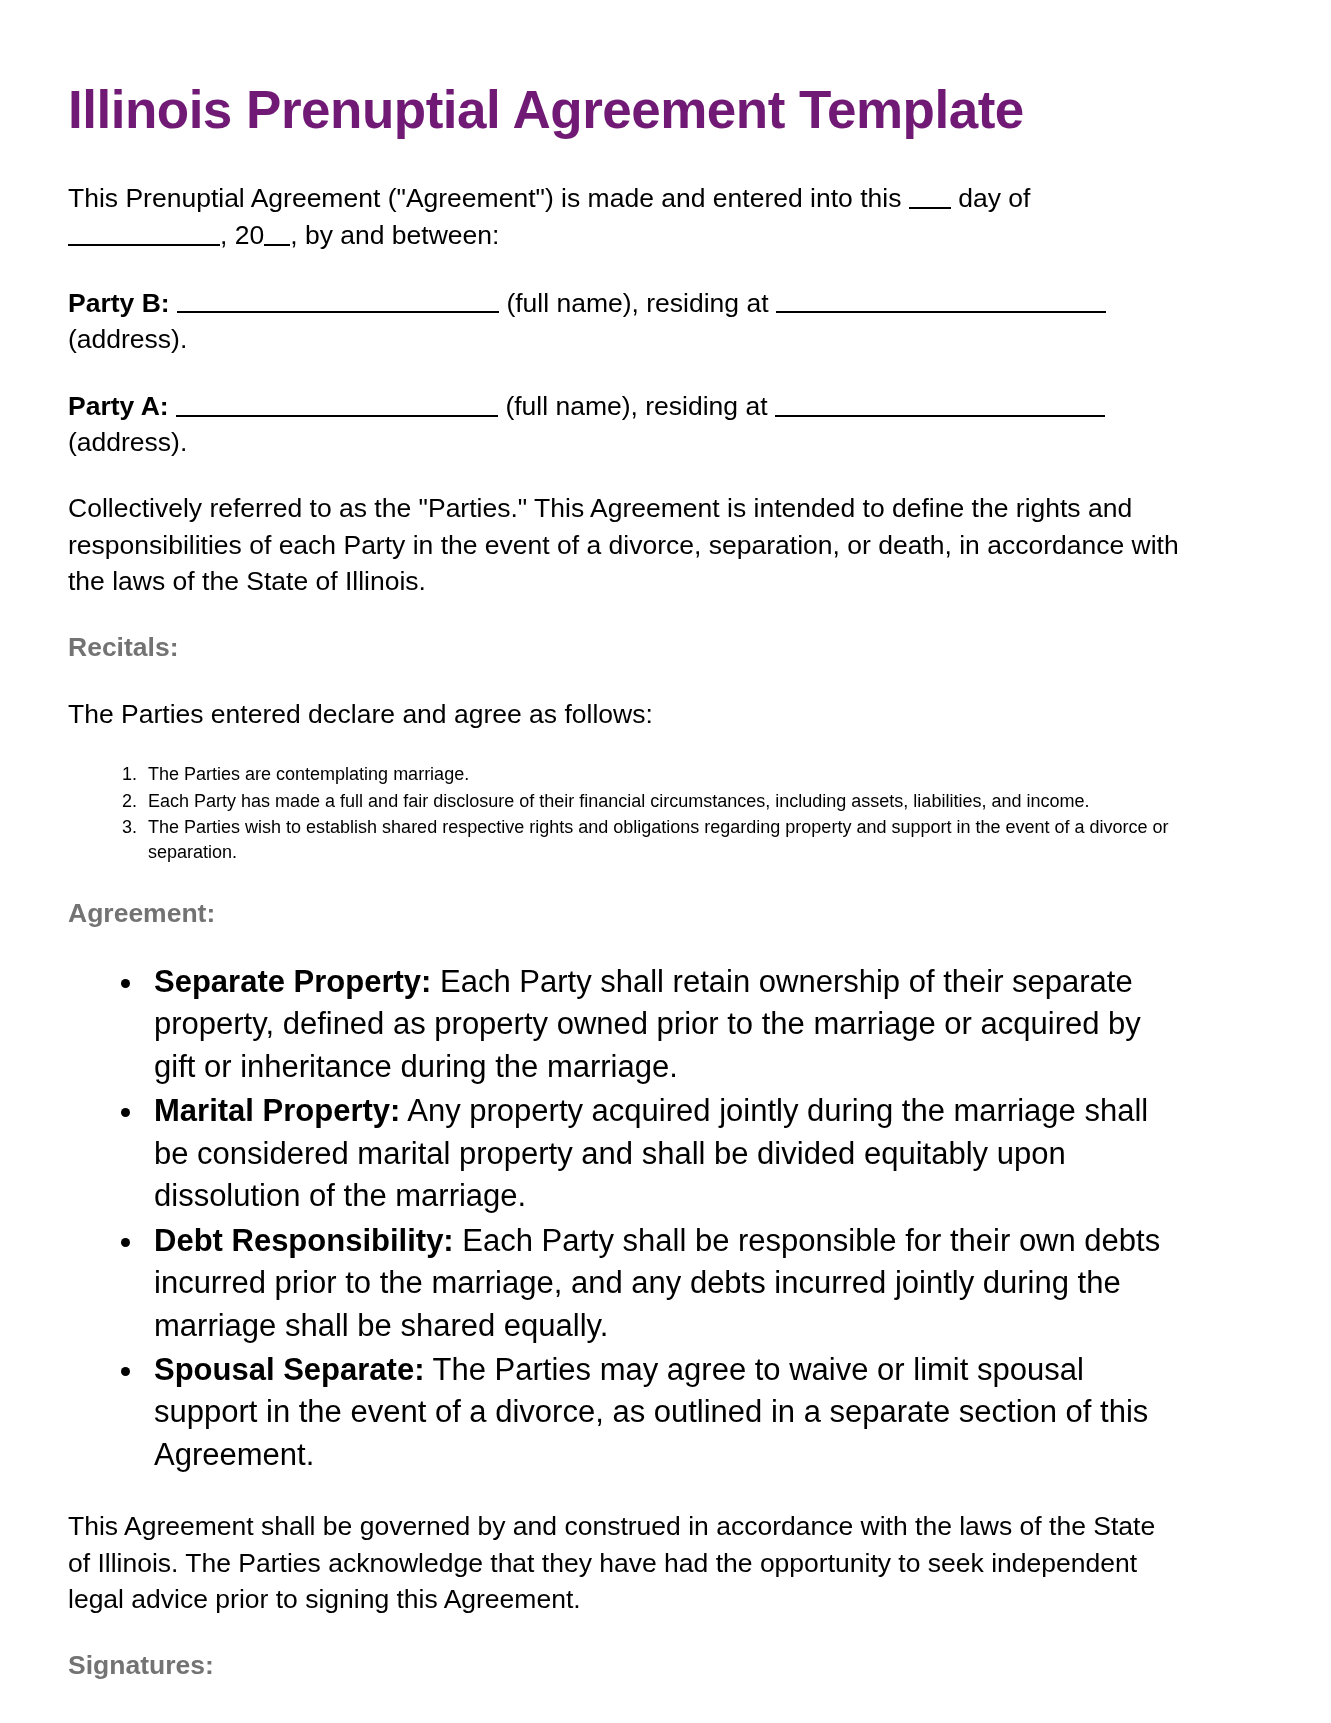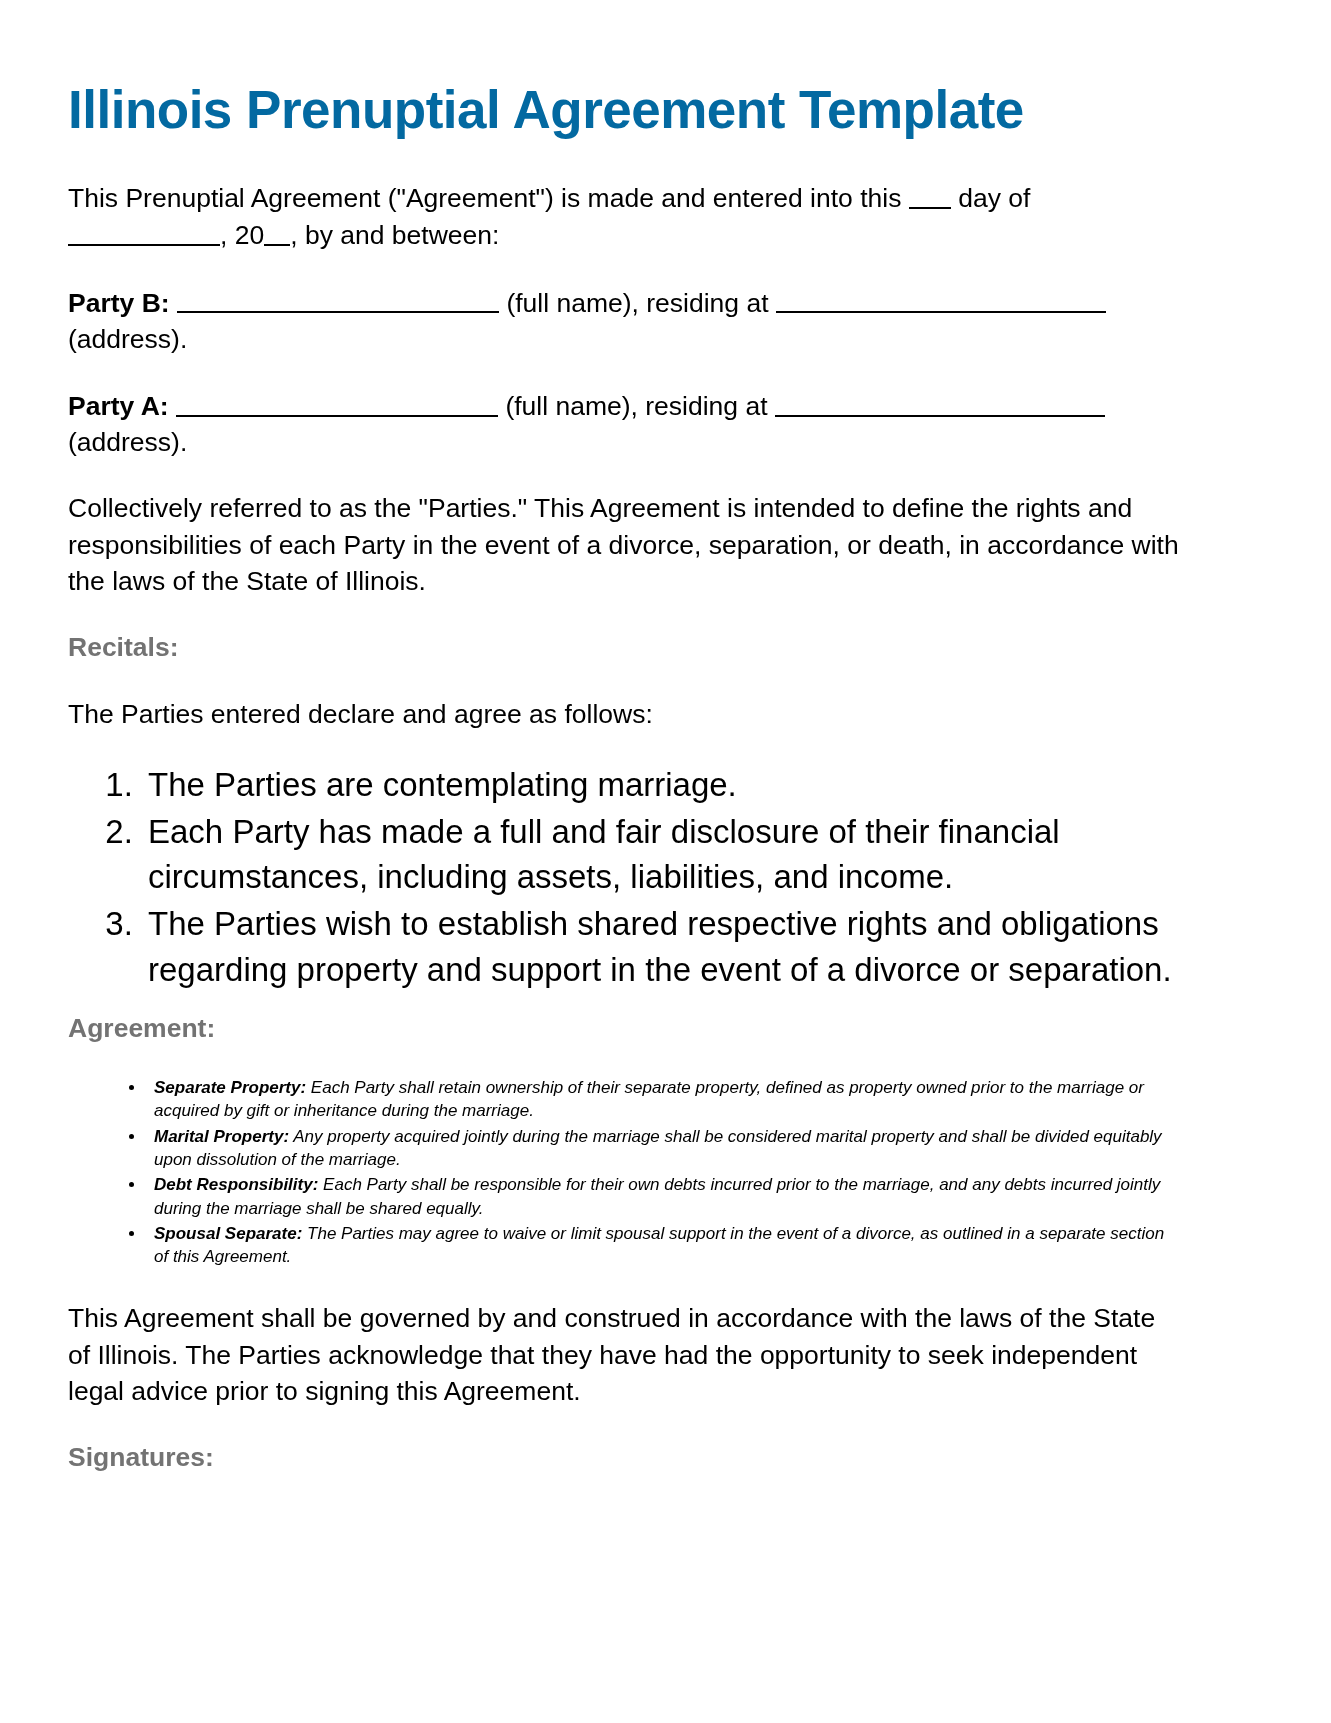--- a/index.html
+++ b/index.html
@@ -35,21 +35,21 @@
     padding: 80px 150px 40px 68px;
     box-sizing: border-box;
   }
   h1.doc-title {
     font-family: "Liberation Sans Narrow", "Liberation Sans", sans-serif;
     font-size: 53px;
     font-weight: bold;
     letter-spacing: -0.5px;
     margin: 0 0 40px 0;
     line-height: 1.12;
-    color: #0369a1;
+    color: #701a75;
   }
   p.body-text {
     font-size: 26.5px;
     line-height: 1.37;
     margin: 0 0 30px 0;
     color: #000;
   }
   h2.section-head {
     font-size: 26.5px;
     font-weight: bold;
@@ -72,36 +72,35 @@
     height: 1.05em;
     margin-bottom: -2px;
   }
   .blank-name { width: 322px; }
   .blank-addr { width: 330px; }
   .blank-day  { width: 42px; }
   .blank-date-long { width: 152px; }
   .blank-yr { width: 26px; }
 
   ol.recitals {
-    font-size: 33px;
+    font-size: 18px;
     line-height: 1.37;
-    margin: 0 0 18px 0;
+    margin: 0 0 30px 0;
     padding-left: 74px;
   }
   ol.recitals li {
     margin: 0 0 2px 0;
     padding-left: 6px;
   }
   ul.agreement-list {
-    font-size: 17px;
+    font-size: 31px;
     line-height: 1.37;
     margin: 0 0 32px 0;
     padding-left: 78px;
     list-style-type: disc;
-    font-style: italic;
   }
   ul.agreement-list li {
     margin: 0 0 2px 0;
     padding-left: 8px;
   }
   ul.agreement-list li b { font-weight: bold; }
 </style>
 </head>
 <body>
 

